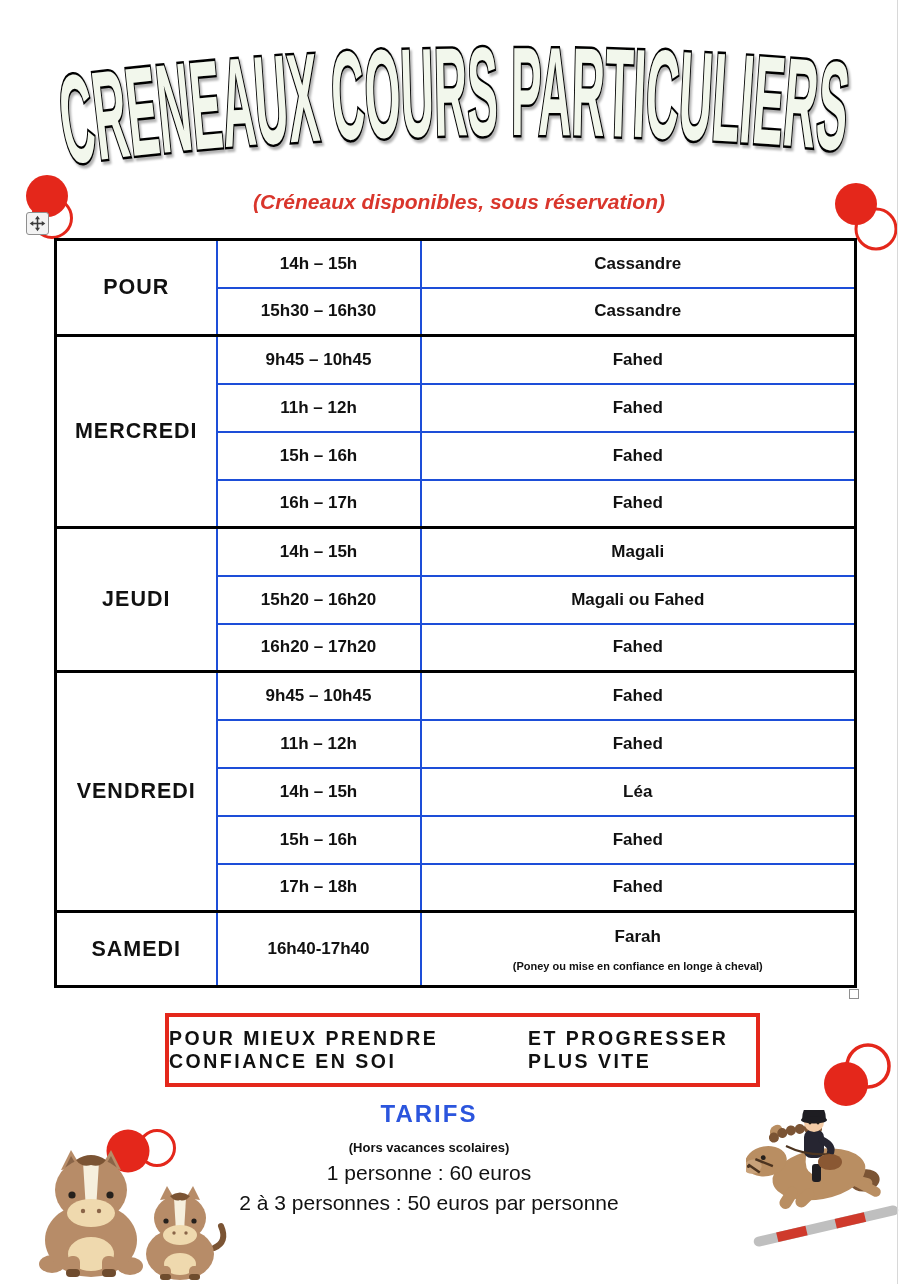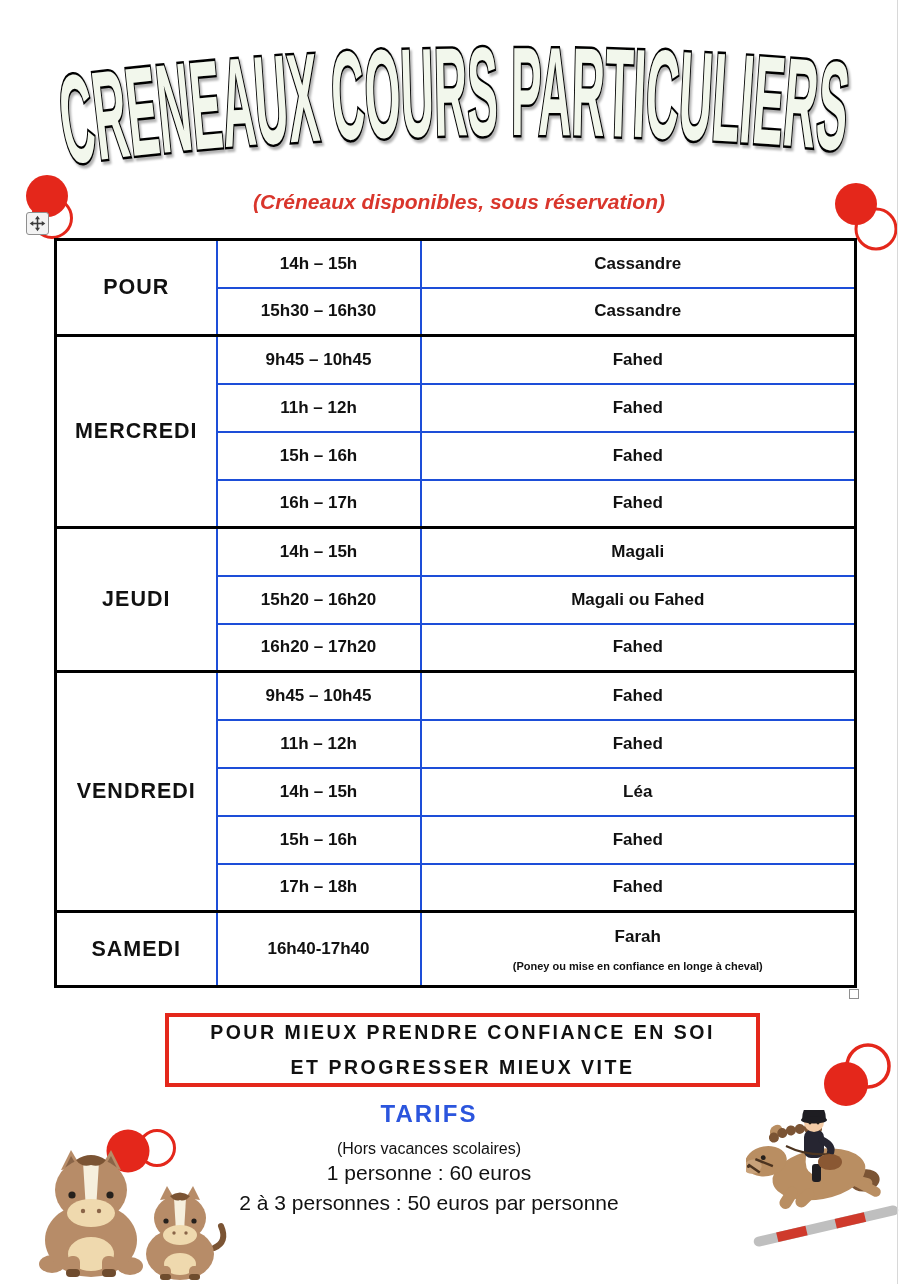--- a/index.html
+++ b/index.html
@@ -55,28 +55,28 @@
   .schedule-table tr.group-start td { border-top:3px solid #000; }
   .day-cell  { font-size:21.5px; font-weight:bold; letter-spacing:1px; }
   .time-cell { font-size:17px;  font-weight:bold; }
   .name-cell { font-size:17px;font-weight:bold; }
   .name-cell .note { margin-top:13px; font-size:11px; }
 
   
   .banner {
     position:absolute; left:165px; top:1013px; width:595px; height:74px; box-sizing:border-box;
     border:4px solid var(--accent-red); background:#fff;
-    display:flex; flex-direction:column; align-items:center; justify-content:center; gap:12px;
+    display:flex; flex-direction:row; align-items:center; justify-content:center; gap:12px;
   }
   .banner div { font-weight:bold; font-size:19.5px; letter-spacing:2.5px; }
 
   
   .centered-line { position:absolute; left:0; width:858px; text-align:center; }
   .tarifs-heading { top:1100px; color:var(--tarifs-blue); font-weight:bold; font-size:24px; letter-spacing:2px; }
-  .tarifs-sub   { top:1140px; font-size:16px; font-weight:normal; }
+  .tarifs-sub   { top:1140px; font-size:13px; font-weight:bold; }
   .tarifs-line1 { top:1161px; font-size:21px; }
   .tarifs-line2 { top:1191px; font-size:21px; }
 </style>
 </head>
 <body>
 
 <div class="canvas">
 
   <svg class="title-svg" width="806" height="158" viewBox="0 0 806 158">
     <defs>
@@ -222,21 +222,21 @@
             <div class="note">(Poney ou mise en confiance en longe à cheval)</div>
           </td>
         </tr>
       </tbody>
   </table>
 
   <div class="resize-handle"></div>
 
   <div class="banner">
     <div>POUR MIEUX PRENDRE CONFIANCE EN SOI</div>
-    <div>ET PROGRESSER MIEUX VITE</div>
+    <div>ET PROGRESSER PLUS VITE</div>
   </div>
 
   <div class="centered-line tarifs-heading">TARIFS</div>
   <div class="centered-line tarifs-sub">(Hors vacances scolaires)</div>
   <div class="centered-line tarifs-line1">1 personne : 60 euros</div>
   <div class="centered-line tarifs-line2">2 à 3 personnes : 50 euros par personne</div>
 
   <svg class="deco" style="left:28px;top:1148px" width="206" height="134" viewBox="0 0 206 134">
 
     <ellipse cx="24" cy="116" rx="13" ry="9" fill="#b78c68"></ellipse>

